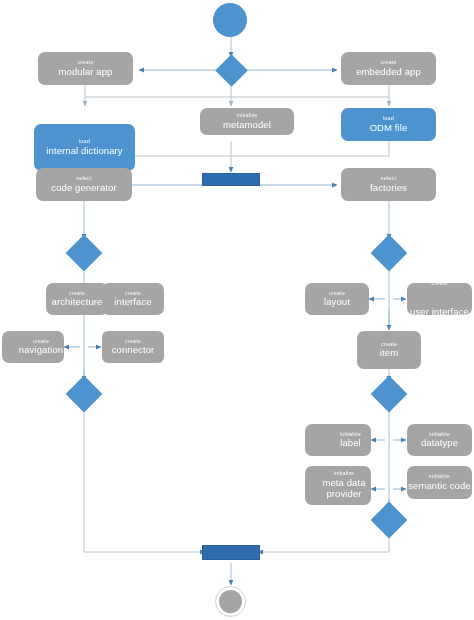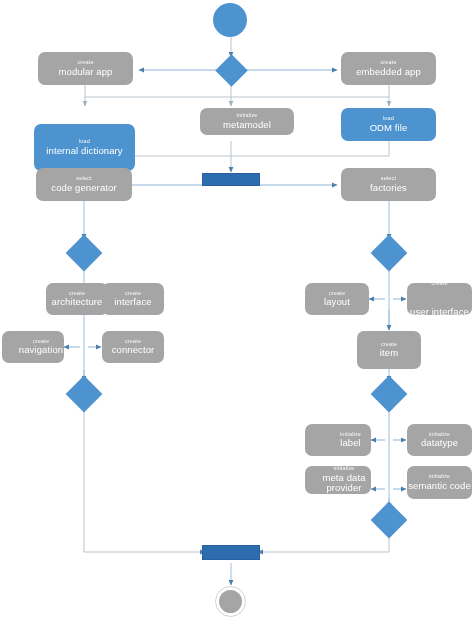--- a/index.html
+++ b/index.html
@@ -238,21 +238,21 @@
   <div class="node gray" style="left:102px; top:283px; width:62px; height:32px;">
     <div class="stereo">create</div>
     <div class="label">interface</div>
   </div>
 
   <div class="node gray" style="left:2px; top:331px; width:62px; height:32px;padding-left:20px;">
     <div class="stereo">create</div>
     <div class="label">navigation</div>
   </div>
 
-  <div class="node gray" style="left:102px; top:331px; width:62px; height:32px;">
+  <div class="node gray" style="left:102px; top:331px; width:62px; height:32px;border-radius:6px;">
     <div class="stereo">create</div>
     <div class="label">connector</div>
   </div>
 
   <div class="node gray" style="left:305px; top:283px; width:64px; height:32px;">
     <div class="stereo">create</div>
     <div class="label">layout</div>
   </div>
 
   <div class="node gray" style="left:407px; top:283px; width:65px; height:32px;gap:20px;">
@@ -268,21 +268,21 @@
   <div class="node gray" style="left:305px; top:424px; width:66px; height:32px;padding-left:29px;">
     <div class="stereo">initialize</div>
     <div class="label">label</div>
   </div>
 
   <div class="node gray" style="left:407px; top:424px; width:65px; height:32px;">
     <div class="stereo">initialize</div>
     <div class="label">datatype</div>
   </div>
 
-  <div class="node gray wrap" style="left:305px; top:466px; width:66px; height:28px;padding-left:16px;">
+  <div class="node gray wrap" style="left:305px; top:466px; width:66px; height:39px;padding-left:16px;">
     <div class="stereo">initialize</div>
     <div class="label">meta data provider</div>
   </div>
 
   <div class="node gray" style="left:407px; top:466px; width:65px; height:33px;">
     <div class="stereo">initialize</div>
     <div class="label">semantic code</div>
   </div>
 
 </div>

